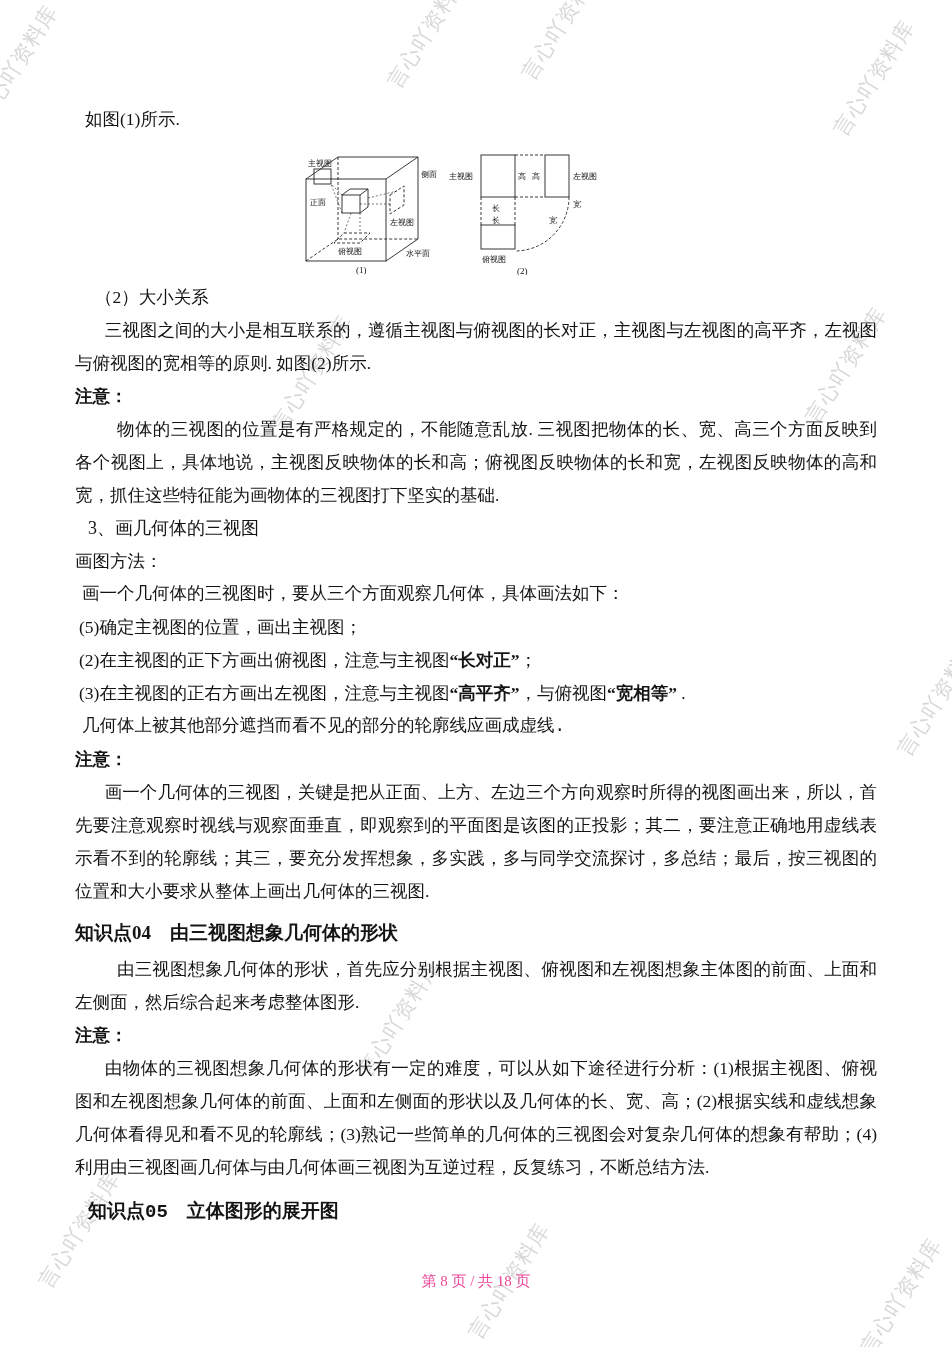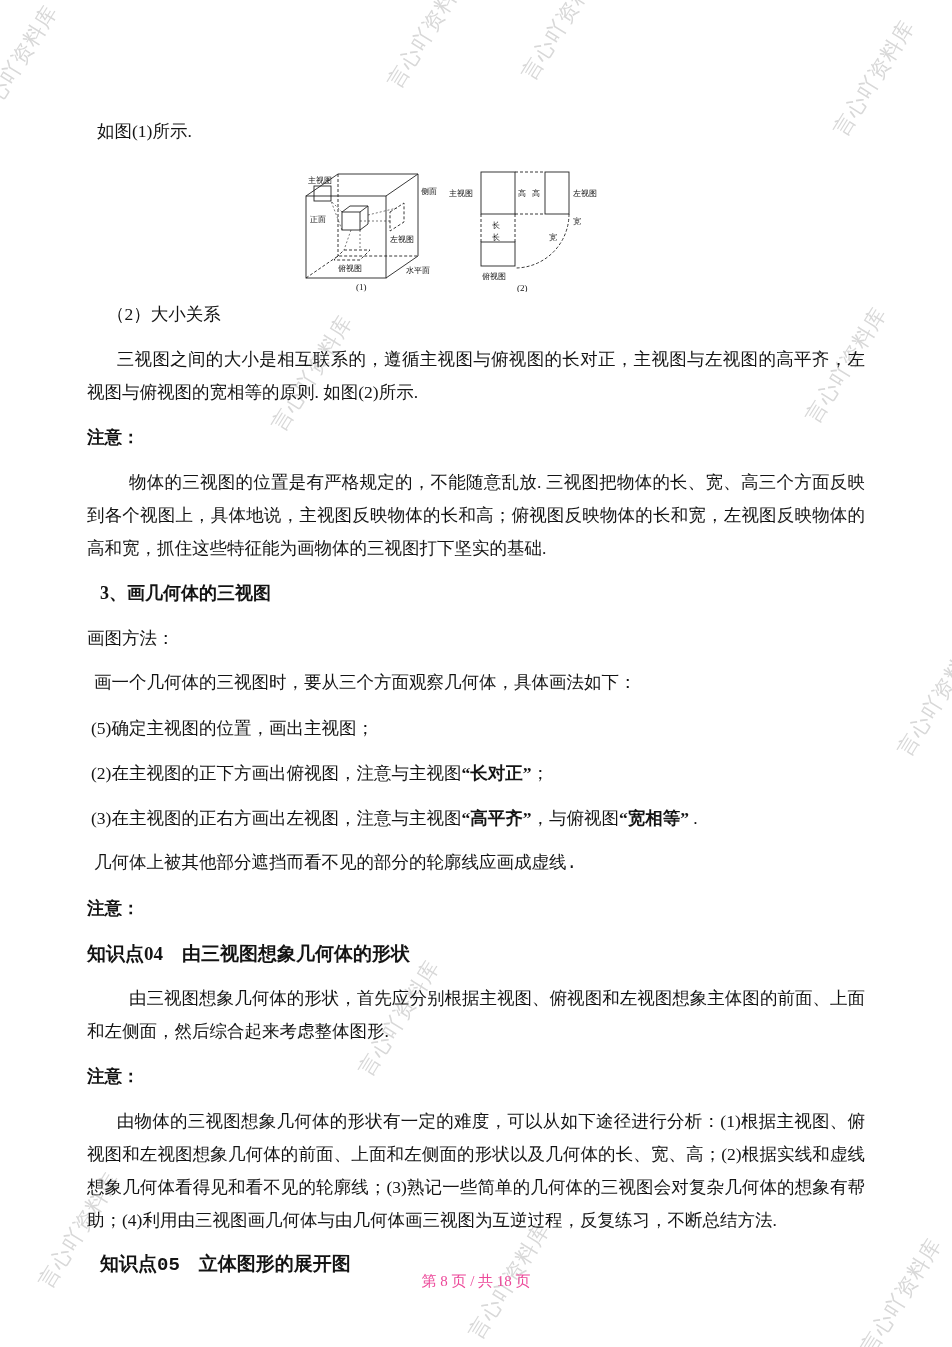--- a/index.html
+++ b/index.html
@@ -26,29 +26,29 @@
   }
   .content {
     position: absolute;
     left: 75px;
     top: 103px;
     width: 802px;
     z-index: 1;
     font-size: 17.5px;
     line-height: 33px;
   }
-  .content p { margin: 12px; text-align: justify; }
+  .content p { margin: 0; text-align: justify; }
   .ind1 { text-indent: 10px; }
   .ind2 { text-indent: 1.7em; }
   .ind3 { text-indent: 2.4em; }
   .ind4 { text-indent: 4px; }
   .ind5 { text-indent: 7px; font-family: Liberation Mono, monospace; }
   .sec-title { text-indent: 20px; margin-top: 6px !important; }
   .notice { font-weight: bold; }
-  .h3 { font-weight: bold; font-size: 18px; text-indent: 13px; }
+  .h3 { font-weight: normal; font-size: 18px; text-indent: 13px; }
   .h2 { font-weight: bold; font-size: 19px; margin-top: 8px !important; margin-bottom: 4px !important; }
   .kp05 { text-indent: 13px; margin-top: 12px !important; font-family: Liberation Mono, monospace; }
   .figures {
     display: flex;
     justify-content: center;
     align-items: flex-end;
     gap: 5px;
     margin: 7px 60px 6px 0;
   }
   .fig { flex: 0 0 auto; }
@@ -147,20 +147,21 @@
     <p>画图方法：</p>
     <p class="ind5">画一个几何体的三视图时，要从三个方面观察几何体，具体画法如下：</p>
 
     <p class="ind4">(5)确定主视图的位置，画出主视图；</p>
     <p class="ind4"><span>(2)在主视图的正下方画出俯视图，注意与主视图</span><b>“长对正”</b><span>；</span></p>
     <p class="ind4"><span>(3)在主视图的正右方画出左视图，注意与主视图</span><b>“高平齐”</b><span>，与俯视图</span><b>“宽相等”</b><span> .</span></p>
 
     <p class="ind5">几何体上被其他部分遮挡而看不见的部分的轮廓线应画成虚线.</p>
 
     <p class="notice">注意：</p>
+    <p class="ind2">画一个几何体的三视图，关键是把从正面、上方、左边三个方向观察时所得的视图画出来，所以，首先要注意观察时视线与观察面垂直，即观察到的平面图是该图的正投影；其二，要注意正确地用虚线表示看不到的轮廓线；其三，要充分发挥想象，多实践，多与同学交流探讨，多总结；最后，按三视图的位置和大小要求从整体上画出几何体的三视图.</p>
 
     <p class="h2">知识点04　由三视图想象几何体的形状</p>
     <p class="ind3">由三视图想象几何体的形状，首先应分别根据主视图、俯视图和左视图想象主体图的前面、上面和左侧面，然后综合起来考虑整体图形.</p>
 
     <p class="notice">注意：</p>
     <p class="ind2">由物体的三视图想象几何体的形状有一定的难度，可以从如下途径进行分析：(1)根据主视图、俯视图和左视图想象几何体的前面、上面和左侧面的形状以及几何体的长、宽、高；(2)根据实线和虚线想象几何体看得见和看不见的轮廓线；(3)熟记一些简单的几何体的三视图会对复杂几何体的想象有帮助；(4)利用由三视图画几何体与由几何体画三视图为互逆过程，反复练习，不断总结方法.</p>
 
     <p class="h2 kp05">知识点05　立体图形的展开图</p>
 
   </div>

